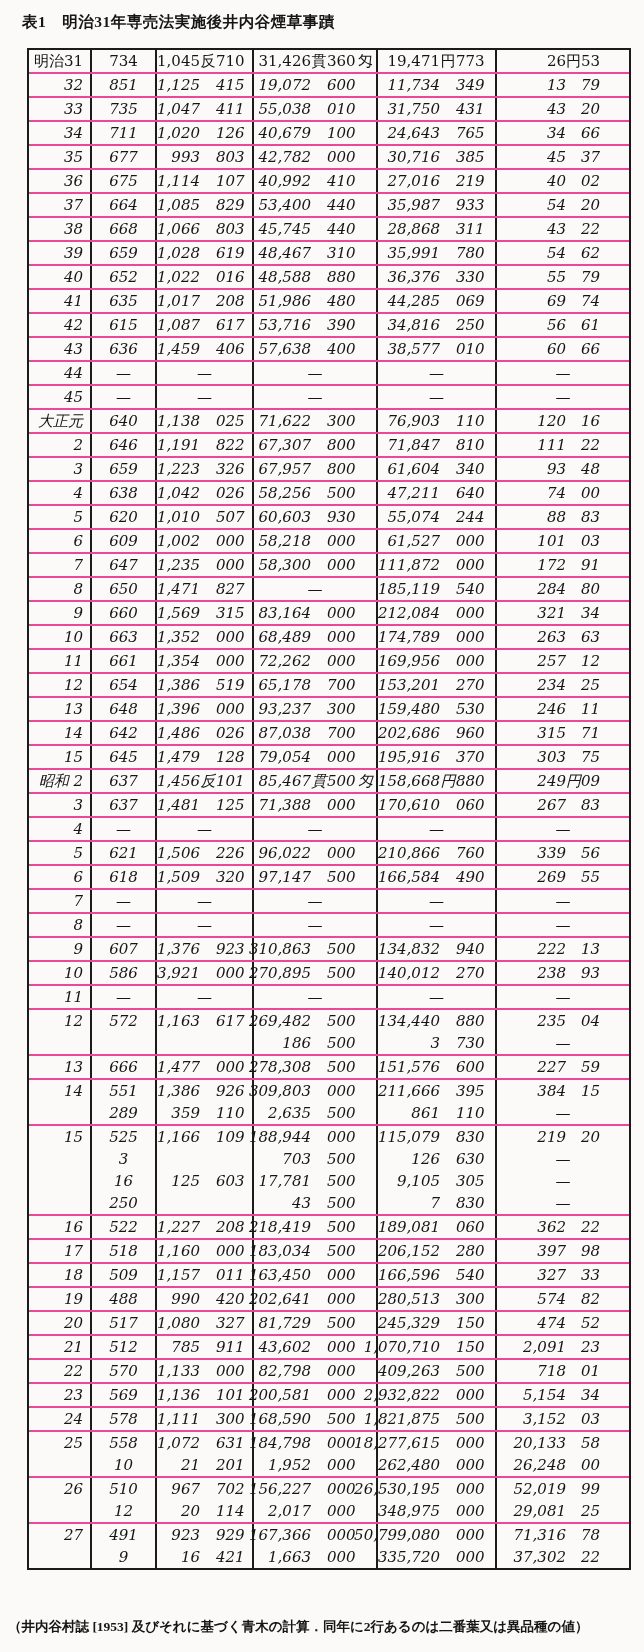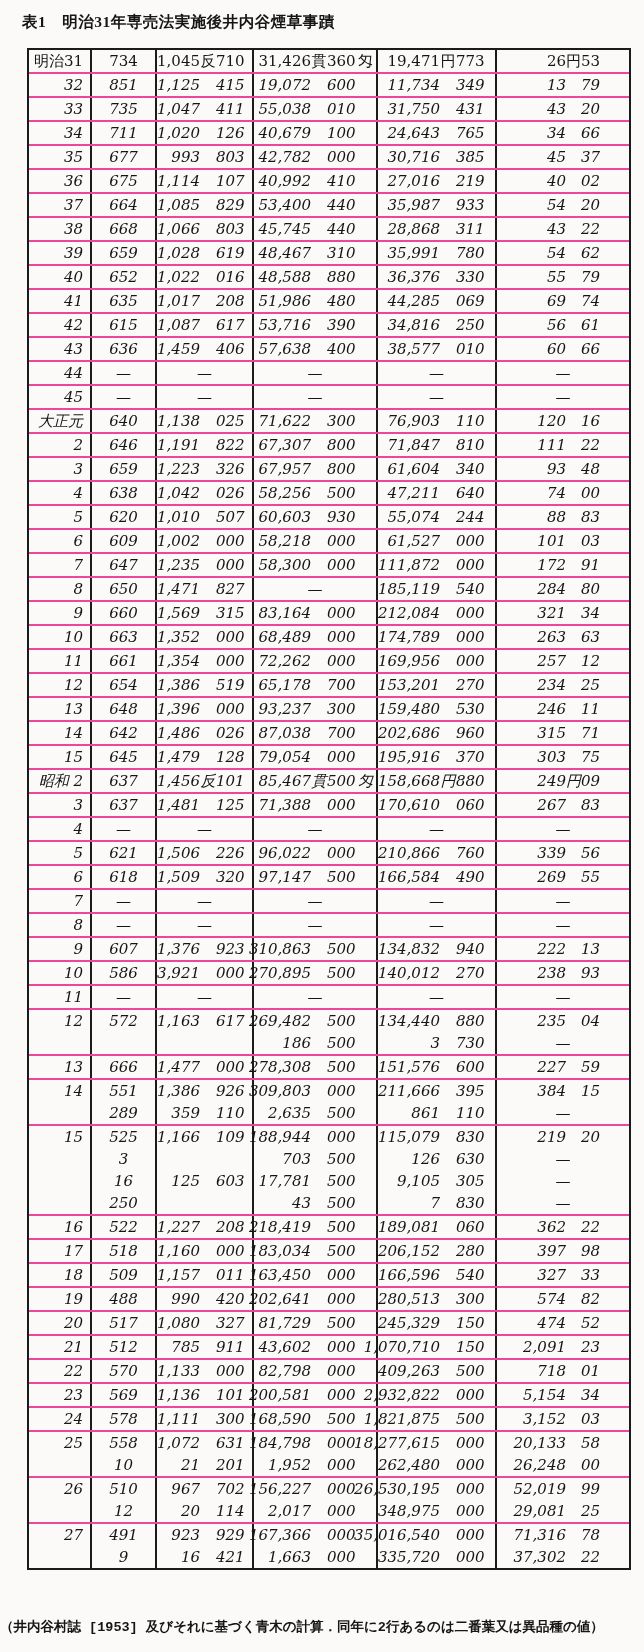--- a/index.html
+++ b/index.html
@@ -34,22 +34,22 @@
   .s{width:30px;flex:0 0 auto;}
   .t{width:0;white-space:pre;flex:0 0 auto;}
   .c2 .line{padding-right:6px;}
   .c3 .line{padding-right:18px;}
   .c3 .s{width:31px;}
   .c4 .line{padding-right:9px;}
   .c5 .line{padding-right:23px;}
   .c5 .s{width:25px;}
   .c5 .u{width:15px;}
   .footer{
-    position:absolute;left:0;top:1618px;width:556px;text-align:center;
-    font-family:Liberation Mono, monospace;
+    position:absolute;left:8px;top:1618px;width:556px;text-align:center;
+    font-family:Liberation Serif, serif;
     font-weight:bold;font-size:13.5px;white-space:pre;
   }
 </style>
 </head>
 <body>
 
 <div class="title">表1　明治31年専売法実施後井内谷煙草事蹟</div>
 
 <div class="tbl" id="tbl">
     <div class="row">
@@ -1205,21 +1205,21 @@
       </div>
       <div class="c c2 num">
         <div class="line"><span class="m">923</span><span class="u"></span><span class="s">929</span></div>
         <div class="line"><span class="m">16</span><span class="u"></span><span class="s">421</span></div>
       </div>
       <div class="c c3 num">
         <div class="line"><span class="m">167,366</span><span class="u"></span><span class="s">000</span></div>
         <div class="line"><span class="m">1,663</span><span class="u"></span><span class="s">000</span></div>
       </div>
       <div class="c c4 num">
-        <div class="line"><span class="m">35,016,540</span><span class="u"></span><span class="s">000</span></div>
+        <div class="line"><span class="m">50,799,080</span><span class="u"></span><span class="s">000</span></div>
         <div class="line"><span class="m">335,720</span><span class="u"></span><span class="s">000</span></div>
       </div>
       <div class="c c5 num">
         <div class="line"><span class="m">71,316</span><span class="u"></span><span class="s">78</span></div>
         <div class="line"><span class="m">37,302</span><span class="u"></span><span class="s">22</span></div>
       </div>
     </div>
   </div>
 
 <div class="footer">（井内谷村誌 [1953] 及びそれに基づく青木の計算．同年に2行あるのは二番葉又は異品種の値）</div>

